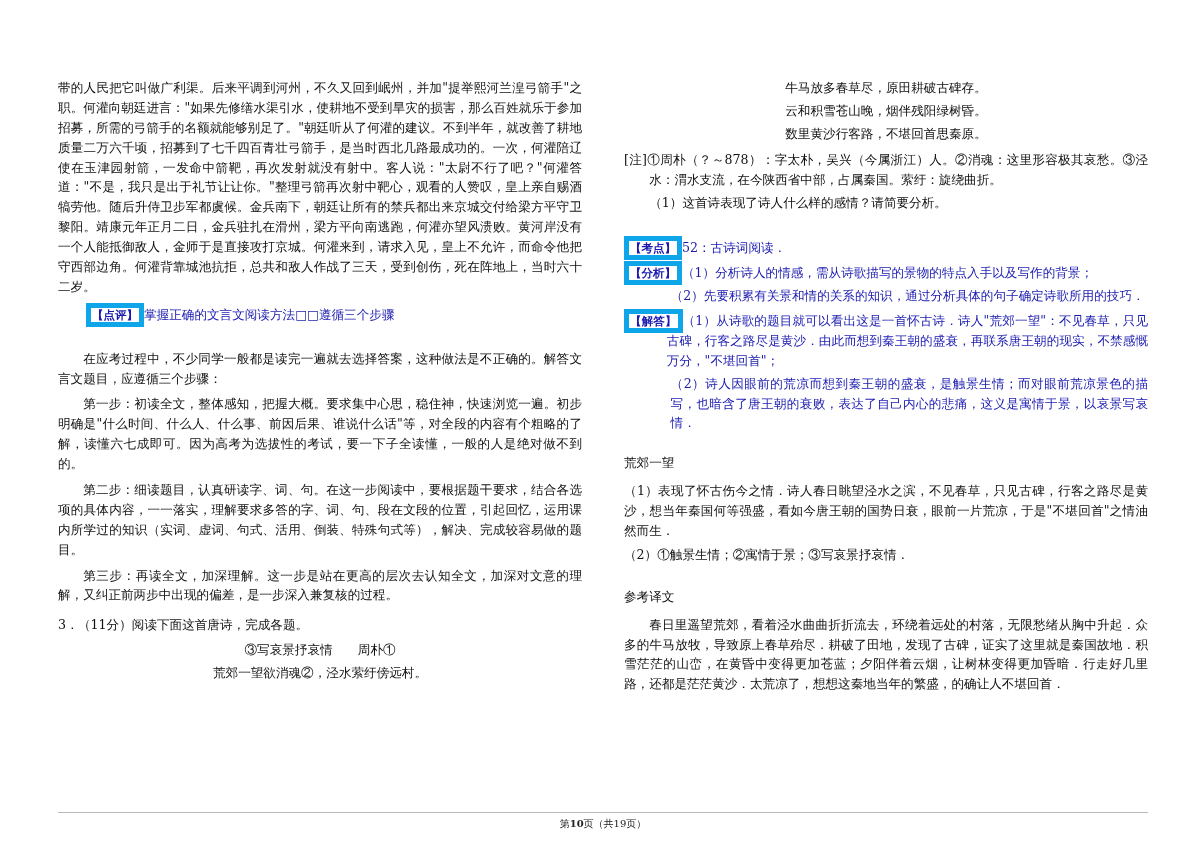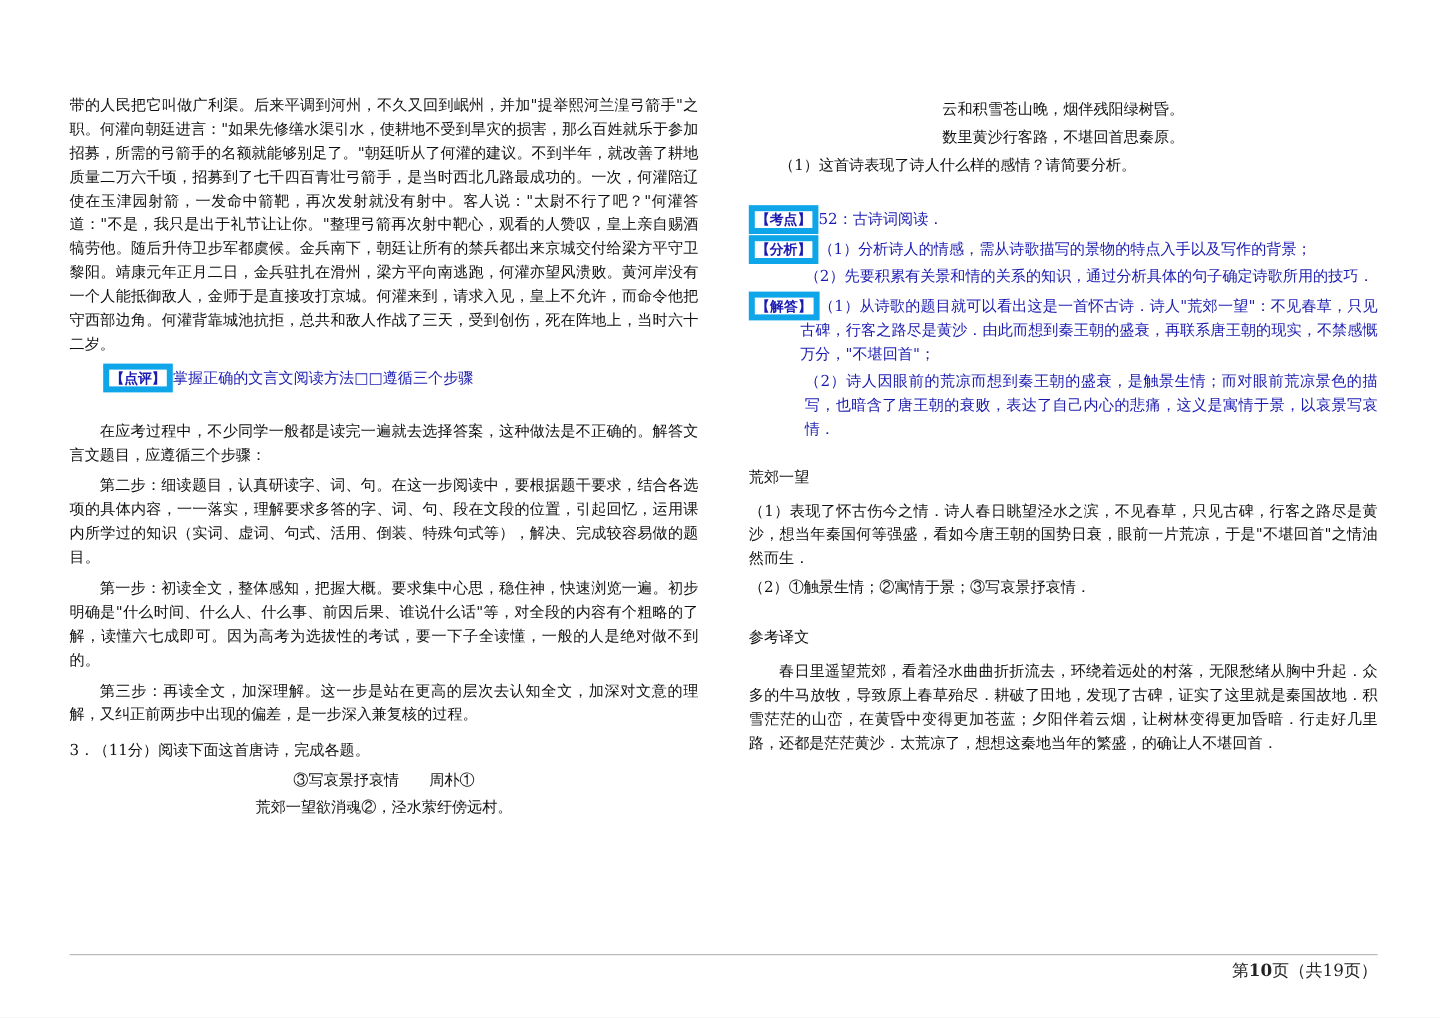--- a/index.html
+++ b/index.html
@@ -74,27 +74,27 @@
     text-align: justify;
     padding-left: 3.4em;
     text-indent: -3.4em;
     margin: 0;
   }
   .footer {
     position: absolute;
     left: 0;
     right: 0;
     top: 795px;
-    text-align: right;
-    font-size: 14px;
+    text-align: center;
+    font-size: 10px;
     color: #222;
     border-top: 1px solid #b9b9b9;
     padding-top: 4px;
     width: 1090px;
-    margin: 0 auto;
+    margin: 17px auto;
   }
   .footer b { font-weight: bold; }
   .poemline { text-indent: 0; text-align: center; }
   .ref-title {
     font-size: 12.6px;
     line-height: 1.58;
     margin: 0;
   }
 </style>
 </head>
@@ -105,41 +105,43 @@
   <div class="columns">
 
     <div class="col">
 
       <p class="">带的人民把它叫做广利渠。后来平调到河州，不久又回到岷州，并加"提举熙河兰湟弓箭手"之职。何灌向朝廷进言："如果先修缮水渠引水，使耕地不受到旱灾的损害，那么百姓就乐于参加招募，所需的弓箭手的名额就能够别足了。"朝廷听从了何灌的建议。不到半年，就改善了耕地质量二万六千顷，招募到了七千四百青壮弓箭手，是当时西北几路最成功的。一次，何灌陪辽使在玉津园射箭，一发命中箭靶，再次发射就没有射中。客人说："太尉不行了吧？"何灌答道："不是，我只是出于礼节让让你。"整理弓箭再次射中靶心，观看的人赞叹，皇上亲自赐酒犒劳他。随后升侍卫步军都虞候。金兵南下，朝廷让所有的禁兵都出来京城交付给梁方平守卫黎阳。靖康元年正月二日，金兵驻扎在滑州，梁方平向南逃跑，何灌亦望风溃败。黄河岸没有一个人能抵御敌人，金师于是直接攻打京城。何灌来到，请求入见，皇上不允许，而命令他把守西部边角。何灌背靠城池抗拒，总共和敌人作战了三天，受到创伤，死在阵地上，当时六十二岁。</p>
 
       <p style="margin-top:8px;padding-left:28px;"><span class="tagbox">【点评】</span><span class="blue">掌握正确的文言文阅读方法□□遵循三个步骤</span></p>
 
       <p class="indent2" style="margin-top:24px;">在应考过程中，不少同学一般都是读完一遍就去选择答案，这种做法是不正确的。解答文言文题目，应遵循三个步骤：</p>
 
+      <p class="indent2" style="margin-top:6px;">第一步：初读全文，整体感知，把握大概。要求集中心思，稳住神，快速浏览一遍。初步明确是"什么时间、什么人、什么事、前因后果、谁说什么话"等，对全段的内容有个粗略的了解，读懂六七成即可。因为高考为选拔性的考试，要一下子全读懂，一般的人是绝对做不到的。</p>
+
       <p class="indent2" style="margin-top:6px;">第二步：细读题目，认真研读字、词、句。在这一步阅读中，要根据题干要求，结合各选项的具体内容，一一落实，理解要求多答的字、词、句、段在文段的位置，引起回忆，运用课内所学过的知识（实词、虚词、句式、活用、倒装、特殊句式等），解决、完成较容易做的题目。</p>
-
-      <p class="indent2" style="margin-top:6px;">第一步：初读全文，整体感知，把握大概。要求集中心思，稳住神，快速浏览一遍。初步明确是"什么时间、什么人、什么事、前因后果、谁说什么话"等，对全段的内容有个粗略的了解，读懂六七成即可。因为高考为选拔性的考试，要一下子全读懂，一般的人是绝对做不到的。</p>
 
       <p class="indent2" style="margin-top:6px;">第三步：再读全文，加深理解。这一步是站在更高的层次去认知全文，加深对文意的理解，又纠正前两步中出现的偏差，是一步深入兼复核的过程。</p>
 
       <div class="numitem">
         <span class="num">3．</span>
         <span class="body">（11分）阅读下面这首唐诗，完成各题。</span>
       </div>
 
       <p class="center" style="margin-top:5px;">③写哀景抒哀情　　周朴①</p>
       <p class="poemline" style="margin-top:3px;">荒郊一望欲消魂②，泾水萦纡傍远村。</p>
 
     </div>
 
     <div class="col">
 
+      <p class="poemline">牛马放多春草尽，原田耕破古碑存。</p>
       <p class="poemline" style="margin-top:3px;">云和积雪苍山晚，烟伴残阳绿树昏。</p>
       <p class="poemline" style="margin-top:3px;">数里黄沙行客路，不堪回首思秦原。</p>
 
+      <p class="hangi" style="margin-top:6px;">[注]①周朴（？～878）：字太朴，吴兴（今属浙江）人。②消魂：这里形容极其哀愁。③泾水：渭水支流，在今陕西省中部，占属秦国。萦纡：旋绕曲折。</p>
 
       <p class="indent2" style="margin-top:4px;">（1）这首诗表现了诗人什么样的感情？请简要分析。</p>
 
       <div class="blockgap"></div>
 
       <p style="margin-top:14px;"><span class="tagbox">【考点】</span><span class="blue">52：古诗词阅读．</span></p>
 
       <p style="margin-top:5px;"><span class="tagbox">【分析】</span><span class="blue">（1）分析诗人的情感，需从诗歌描写的景物的特点入手以及写作的背景；</span></p>
 
       <p class="blue" style="margin-top:3px; padding-left:3.7em;">（2）先要积累有关景和情的关系的知识，通过分析具体的句子确定诗歌所用的技巧．</p>

